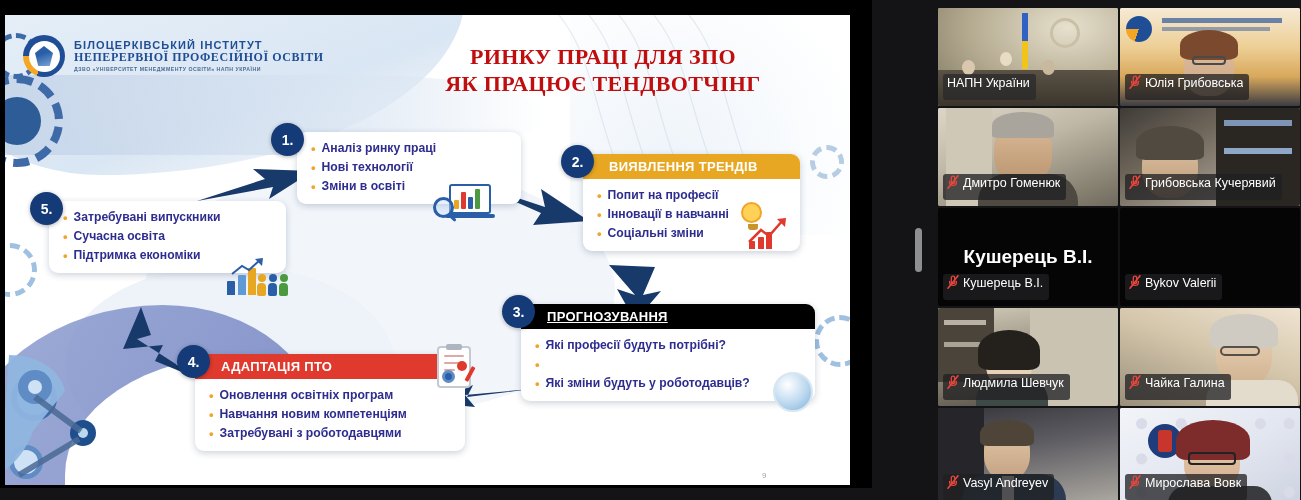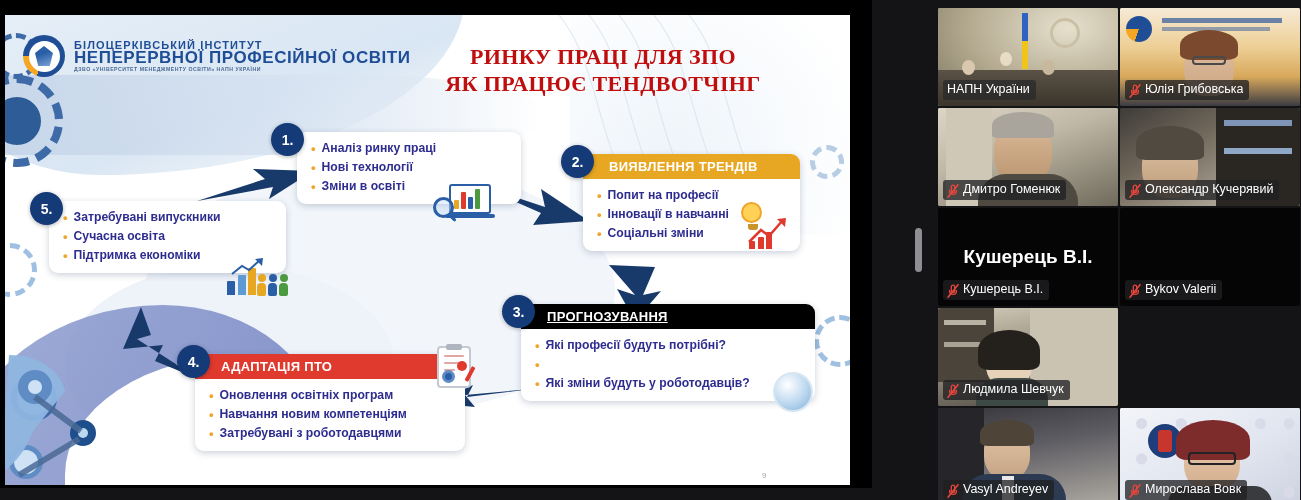--- a/index.html
+++ b/index.html
@@ -40,21 +40,21 @@
   .hdr { position:absolute; left:18px; top:10px; height:62px; display:flex; align-items:center; gap:9px; }
   .hdr-logo { width:42px; height:42px; border-radius:50%;
     background: conic-gradient(from 200deg,#f5a623 0deg 70deg,#1f4e96 70deg 360deg);
     display:flex; align-items:center; justify-content:center; flex:none; }
   .hdr-logo .inner { width:31px; height:31px; border-radius:50%; background:#fff;
     display:flex; align-items:center;justify-content:center; }
   .hdr-logo .inner .fig { width:18px; height:20px;
     background:linear-gradient(160deg,#2a5fa8 40%,#7fa6d8 100%);
     clip-path: polygon(50% 0,100% 35%,82% 100%,18% 100%,0 35%); }
   .hdr-txt .l1 { font-size:11px; font-weight:bold; color:#1f4e96; letter-spacing:1.1px; line-height:12px;}
-  .hdr-txt .l2 { font-size:17px; font-weight:bold; color:#1f4e96; letter-spacing:.55px; line-height:13px;}
+  .hdr-txt .l2 { font-size:12px; font-weight:bold; color:#1f4e96; letter-spacing:.55px; line-height:13px;font-family:Liberation Serif, serif;}
   .hdr-txt .l3 { font-size:5.2px; font-weight:bold; color:#4a6a96; letter-spacing:.5px; line-height:9px; margin-top:1px;}
 
   
   .title { position:absolute; left:388px; top:28px; width:420px; text-align:center;
     color:#c00d0d; font-weight:bold; font-size:22px; line-height:27px; letter-spacing:.4px;
     font-family:"Liberation Serif", serif; }
 
   
   .card { position:absolute; background:#ffffff; border-radius:9px;
     box-shadow:0 2px 7px rgba(20,40,80,.22); overflow:visible; }
@@ -126,22 +126,22 @@
   #scrollbar { position:absolute; left:43px; top:228px; width:7px; height:44px;
     background:#8d8f93; border-radius:4px; }
   #grid { position:absolute; left:66px; top:8px; width:363px; height:492px; }
   .tile { position:absolute; width:180px; height:98px; overflow:hidden; background:#000;
     border-radius:2px; }
   .tile.c0 { left:0; } .tile.c1 { left:182px; }
   .tile.r0 { top:0; } .tile.r1 { top:100px; } .tile.r2 { top:200px; }
   .tile.r3 { top:300px; } .tile.r4 { top:400px; }
   .tile.active { outline:2px solid #3ddc97; outline-offset:-2px; z-index:3;}
   .namebar { position:absolute; left:5px; bottom:6px; max-width:170px;
-    display:flex; align-items:flex-end; gap:4px;
-    background:rgba(32,32,34,.76); border-radius:3px; padding:1px 6px 2px 4px; }
+    display:flex; align-items:flex-start; gap:4px;
+    background:rgba(32,32,34,.76); border-radius:3px; padding:1px 6px 8px 4px; }
   .namebar.plain { background:rgba(40,40,42,.72); }
   .namebar .nm { color:#fff; font-size:12.5px; line-height:17px; white-space:nowrap;
     overflow:hidden; text-overflow:ellipsis; }
   .micoff { width:12px; height:14px; flex:none; position:relative; }
   .micoff svg { display:block; }
   .bigname { position:absolute; left:0; top:0; width:180px; height:98px;
     display:flex; align-items:center; justify-content:center;
     color:#fff; font-size:19px; font-weight:bold; }
   
   .v-napn { background:
@@ -452,21 +452,21 @@
         <div style="position:absolute;left:104px;top:40px;width:68px;height:6px;background:#8fa7c6;"></div>
         <div class="face" style="left:22px;top:28px;width:56px;height:62px;background:linear-gradient(#e0c5a6,#bb9a78);border-radius:44%;"></div>
         <div style="position:absolute;left:16px;top:18px;width:68px;height:34px;background:#514a40;border-radius:50% 50% 14% 14%;"></div>
         <div class="namebar">
           <span class="micoff">
             <svg width="12" height="14" viewBox="0 0 12 14">
                 <path d="M6,1.2 C7,1.2 7.7,1.9 7.7,2.9 L7.7,7 C7.7,8 7,8.7 6,8.7 C5,8.7 4.3,8 4.3,7 L4.3,2.9 C4.3,1.9 5,1.2 6,1.2 Z M2.6,6.4 L2.6,7.2 C2.6,9 4.1,10.4 6,10.4 C7.9,10.4 9.4,9 9.4,7.2 L9.4,6.4" stroke="#e8453c" stroke-width="1.3" fill="none" stroke-linecap="round"></path>
                 <path d="M1,13.2 L11,0.8" stroke="#e8453c" stroke-width="1.6" stroke-linecap="round"></path>
               </svg>
           </span>
-          <span class="nm">Олександр Кучерявий</span>
+          <span class="nm">Грибовська Кучерявий</span>
         </div>
       </div>
 
       <div class="tile r2 c0 v-black">
         <div class="bigname">Кушерець В.І.</div>
         <div class="namebar">
           <span class="micoff">
             <svg width="12" height="14" viewBox="0 0 12 14">
                 <path d="M6,1.2 C7,1.2 7.7,1.9 7.7,2.9 L7.7,7 C7.7,8 7,8.7 6,8.7 C5,8.7 4.3,8 4.3,7 L4.3,2.9 C4.3,1.9 5,1.2 6,1.2 Z M2.6,6.4 L2.6,7.2 C2.6,9 4.1,10.4 6,10.4 C7.9,10.4 9.4,9 9.4,7.2 L9.4,6.4" stroke="#e8453c" stroke-width="1.3" fill="none" stroke-linecap="round"></path>
                 <path d="M1,13.2 L11,0.8" stroke="#e8453c" stroke-width="1.6" stroke-linecap="round"></path>
@@ -501,20 +501,36 @@
           <span class="micoff">
             <svg width="12" height="14" viewBox="0 0 12 14">
                 <path d="M6,1.2 C7,1.2 7.7,1.9 7.7,2.9 L7.7,7 C7.7,8 7,8.7 6,8.7 C5,8.7 4.3,8 4.3,7 L4.3,2.9 C4.3,1.9 5,1.2 6,1.2 Z M2.6,6.4 L2.6,7.2 C2.6,9 4.1,10.4 6,10.4 C7.9,10.4 9.4,9 9.4,7.2 L9.4,6.4" stroke="#e8453c" stroke-width="1.3" fill="none" stroke-linecap="round"></path>
                 <path d="M1,13.2 L11,0.8" stroke="#e8453c" stroke-width="1.6" stroke-linecap="round"></path>
               </svg>
           </span>
           <span class="nm">Bykov Valerii</span>
         </div>
       </div>
 
+      <div class="tile r3 c1 v-chaika">
+        <div style="position:absolute;left:0;top:0;width:180px;height:98px;background:linear-gradient(200deg,#efe4d2 0%,#d4c6ab 45%,#9a8f7b 100%);"></div>
+        <div class="face" style="left:96px;top:14px;width:56px;height:64px;background:linear-gradient(#eed7bb,#cfb190);border-radius:44%;"></div>
+        <div style="position:absolute;left:90px;top:6px;width:68px;height:34px;background:#cfcac2;border-radius:50% 50% 16% 16%;"></div>
+        <div style="position:absolute;left:100px;top:38px;width:40px;height:10px;border:2px solid #57504a;border-radius:5px;"></div>
+        <div style="position:absolute;left:86px;top:72px;width:92px;height:26px;background:#e3dccd;border-radius:20px 20px 0 0;"></div>
+        <div class="namebar">
+          <span class="micoff">
+            <svg width="12" height="14" viewBox="0 0 12 14">
+                <path d="M6,1.2 C7,1.2 7.7,1.9 7.7,2.9 L7.7,7 C7.7,8 7,8.7 6,8.7 C5,8.7 4.3,8 4.3,7 L4.3,2.9 C4.3,1.9 5,1.2 6,1.2 Z M2.6,6.4 L2.6,7.2 C2.6,9 4.1,10.4 6,10.4 C7.9,10.4 9.4,9 9.4,7.2 L9.4,6.4" stroke="#e8453c" stroke-width="1.3" fill="none" stroke-linecap="round"></path>
+                <path d="M1,13.2 L11,0.8" stroke="#e8453c" stroke-width="1.6" stroke-linecap="round"></path>
+              </svg>
+          </span>
+          <span class="nm">Чайка Галина</span>
+        </div>
+      </div>
 
       <div class="tile r4 c0 v-vasyl">
         <div style="position:absolute;left:0;top:0;width:180px;height:98px;background:linear-gradient(170deg,#35353a 0%,#5d5c62 40%,#b0aca4 100%);"></div>
         <div style="position:absolute;left:0;top:0;width:46px;height:98px;background:#26262a;"></div>
         <div class="face" style="left:46px;top:18px;width:46px;height:54px;background:linear-gradient(#e5c9ab,#c2a181);border-radius:44%;"></div>
         <div style="position:absolute;left:42px;top:12px;width:54px;height:26px;background:#4e4438;border-radius:50% 50% 16% 16%;"></div>
         <div style="position:absolute;left:24px;top:66px;width:104px;height:32px;background:#2c3a52;border-radius:26px 26px 0 0;"></div>
         <div style="position:absolute;left:64px;top:68px;width:12px;height:30px;background:#e8e8ea;"></div>
         <div class="namebar">
           <span class="micoff">

